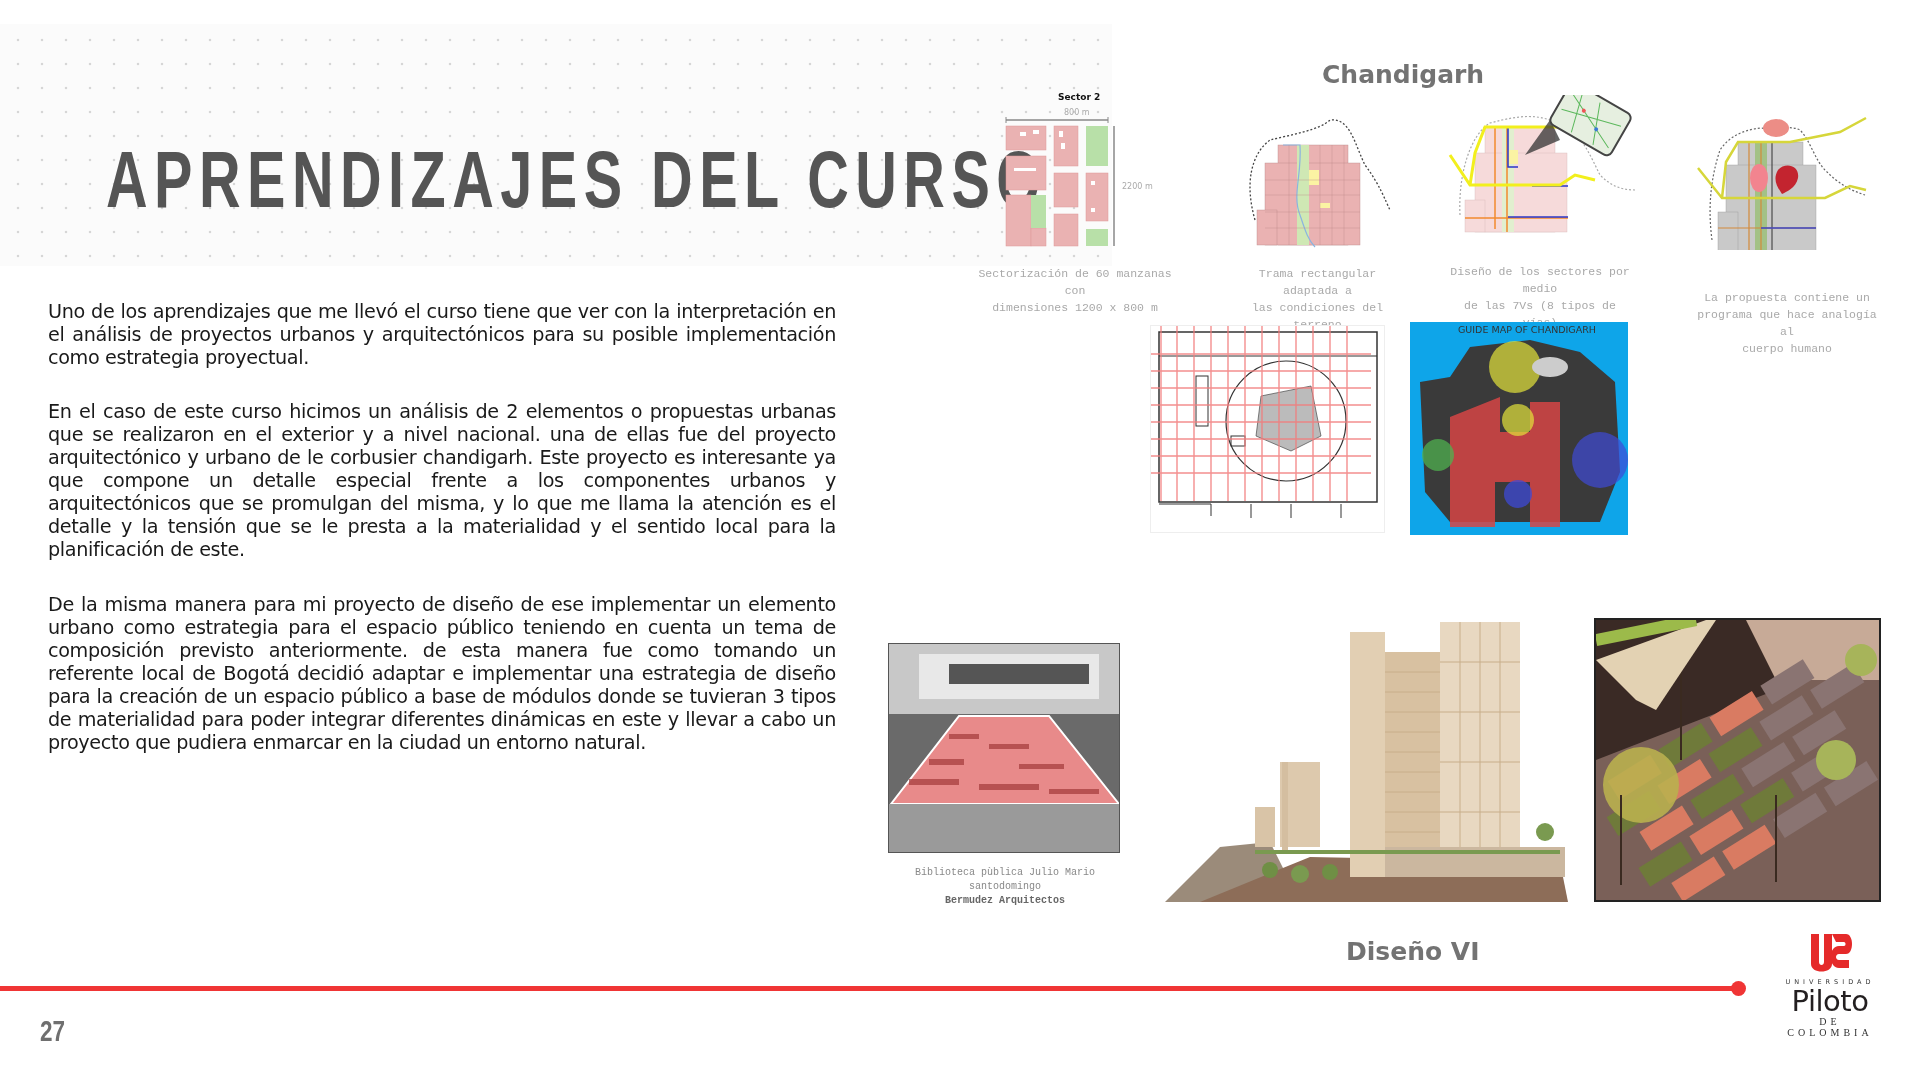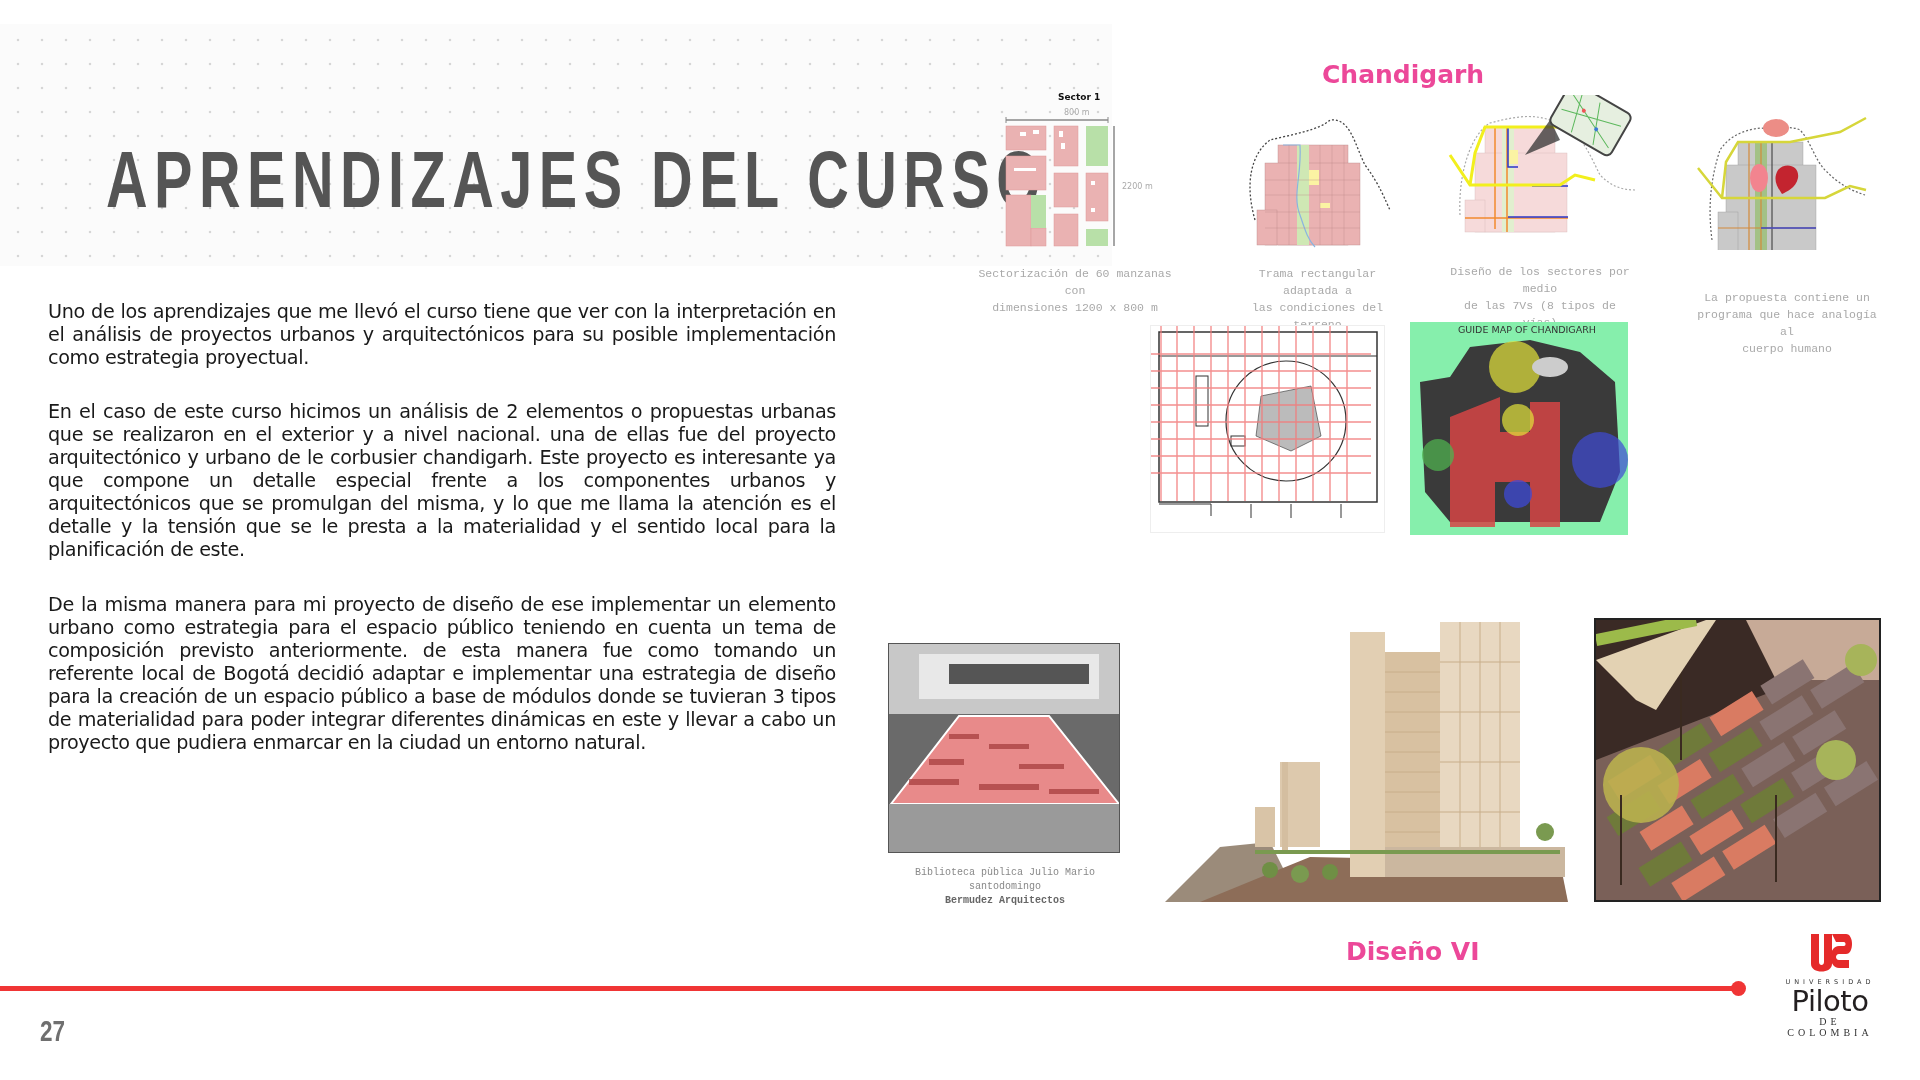--- a/index.html
+++ b/index.html
@@ -23,21 +23,21 @@
 
   .body-text {
     position: absolute; left: 48px; top: 300px; width: 788px;
     font-family: "DejaVu Sans", sans-serif; font-size: 19.2px; line-height: 23px;
     color: #1a1a1a; text-align: justify; letter-spacing: -0.35px;
   }
   .body-text p { margin-bottom: 31.4px; }
 
   .section-heading {
     position: absolute; font-family: "DejaVu Sans", sans-serif; font-weight: bold;
-    color: #ec4899; white-space: nowrap;
+    color: #737373; white-space: nowrap;
   }
   .h-chandigarh { left: 1322px; top: 60px; font-size: 25px; }
   .h-diseno { left: 1346px; top: 905px; font-size: 25px; margin-top: 32px; }
 
   .diagram { position: absolute; }
   .caption {
     position: absolute; font-family: Liberation Mono, monospace; font-size: 11.5px;
     line-height: 17px; color: #a9a9a9; text-align: center;
   }
 
@@ -62,21 +62,21 @@
 
 <div class="body-text">
   <p>Uno de los aprendizajes que me llevó el curso tiene que ver con la interpretación en el análisis de proyectos urbanos y arquitectónicos para su posible implementación como estrategia proyectual.</p>
   <p>En el caso de este curso hicimos un análisis de 2 elementos o propuestas urbanas que se realizaron en el exterior y a nivel nacional. una de ellas fue del proyecto arquitectónico y urbano de le corbusier chandigarh. Este proyecto es interesante ya que compone un detalle especial frente a los componentes urbanos y arquitectónicos que se promulgan del misma, y lo que me llama la atención es el detalle y la tensión que se le presta a la materialidad y el sentido local para la planificación de este.</p>
   <p>De la misma manera para mi proyecto de diseño de ese implementar un elemento urbano como estrategia para el espacio público teniendo en cuenta un tema de composición previsto anteriormente. de esta manera fue como tomando un referente local de Bogotá decidió adaptar e implementar una estrategia de diseño para la creación de un espacio público a base de módulos donde se tuvieran 3 tipos de materialidad para poder integrar diferentes dinámicas en este y llevar a cabo un proyecto que pudiera enmarcar en la ciudad un entorno natural.</p>
 </div>
 
 <div class="section-heading h-chandigarh">Chandigarh</div>
 
 <div class="diagram" style="left:1000px; top:88px; width:190px; height:170px;">
-  <div style="position:absolute; left:58px; top:4px; font-size:9px; font-weight:bold; color:#111;">Sector 1</div>
+  <div style="position:absolute; left:58px; top:4px; font-size:9px; font-weight:bold; color:#111;">Sector 2</div>
   <div style="position:absolute; left:64px; top:20px; font-size:8px; color:#aaa;">800 m</div>
   <svg width="190" height="170" style="position:absolute; left:0; top:0;">
     <line x1="6" y1="32" x2="108" y2="32" stroke="#888" stroke-width="1.5"></line>
     <line x1="6" y1="29" x2="6" y2="35" stroke="#888"></line>
     <line x1="108" y1="29" x2="108" y2="35" stroke="#888"></line>
     <line x1="114" y1="38" x2="114" y2="158" stroke="#888" stroke-width="1.5"></line>
     <g fill="#eab2b2" stroke="#d99" stroke-width="0.5">
       <rect x="6" y="38" width="40" height="24"></rect>
       <rect x="6" y="68" width="40" height="34"></rect>
       <rect x="6" y="107" width="25" height="51"></rect>
@@ -218,21 +218,21 @@
       <line x1="0" y1="62" x2="220" y2="62"></line>
         <line x1="0" y1="79" x2="220" y2="79"></line>
       <line x1="0" y1="96" x2="220" y2="96"></line>
         <line x1="0" y1="113" x2="220" y2="113"></line>
       <line x1="0" y1="130" x2="220" y2="130"></line>
         <line x1="0" y1="147" x2="220" y2="147"></line>
     </g>
   </svg>
 </div>
 
-<div class="photo-frame" style="left:1410px; top:322px; width:218px; height:213px; background:#86efac;">
+<div class="photo-frame" style="left:1410px; top:322px; width:218px; height:213px; background:#0ea5e9;">
   <div style="position:absolute; left:48px; top:2px; font-size:9.5px; color:#333; white-space:nowrap;">GUIDE MAP OF CHANDIGARH</div>
   <svg width="218" height="213" style="position:absolute; left:0; top:0;">
     <path d="M10,60 L40,55 L60,25 L120,18 L170,30 L205,60 L210,150 L190,200 L40,200 L15,170 Z" fill="#3a3a3a"></path>
     <path d="M40,95 L90,75 L90,110 L120,110 L120,80 L150,80 L150,205 L120,205 L120,160 L85,160 L85,205 L40,205 Z" fill="#d64545" opacity="0.85"></path>
     <circle cx="105" cy="45" r="26" fill="#e2e23a" opacity="0.7"></circle>
     <circle cx="108" cy="98" r="16" fill="#e2e23a" opacity="0.7"></circle>
     <circle cx="28" cy="133" r="16" fill="#4fb04f" opacity="0.75"></circle>
     <circle cx="108" cy="172" r="14" fill="#3e4ad6" opacity="0.75"></circle>
     <circle cx="190" cy="138" r="28" fill="#3e4ad6" opacity="0.7"></circle>
     <ellipse cx="140" cy="45" rx="18" ry="10" fill="#ccc"></ellipse>

